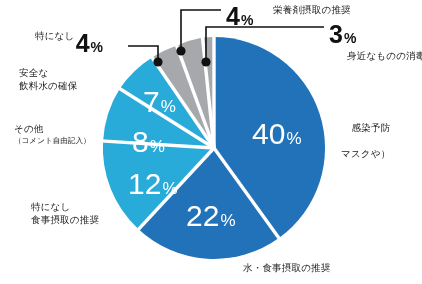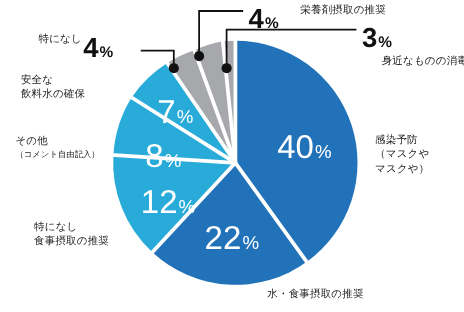--- a/index.html
+++ b/index.html
@@ -46,21 +46,21 @@
     line-height: 1.35;
     color: #1a1a1a;
     white-space: nowrap;
     letter-spacing: 0.2px;
   }
   .cat-label .sub {
     display: block;
     font-size: 7.6px;
     letter-spacing: 0px;
   }
-  .lbl-right { text-align: left; }
+  .lbl-right { text-align: right; }
   .lbl-left  { text-align: left; }
   .lbl-center{ text-align: left; }
 </style>
 </head>
 <body>
 
 <div id="stage">
 
   <svg class="chart" viewBox="0 0 422 284">
 
@@ -134,21 +134,21 @@
         <tspan font-size="25">4</tspan><tspan dx="1" font-size="14">%</tspan>
       </text>
       <text class="pct-outer" x="329" y="43">
         <tspan font-size="25">3</tspan><tspan dx="1" font-size="14">%</tspan>
       </text>
     </g>
   </svg>
 
   <div class="cat-label lbl-right" style="left:341px; top:122px;">
     <span>感染予防</span><br>
-    <span>（マスクや</span><br>
+    <br>
     <span>マスクや）</span>
   </div>
 
   <div class="cat-label lbl-center" style="left:243px; top:262px;">
     <span>水・食事摂取の推奨</span>
   </div>
 
   <div class="cat-label lbl-left" style="left:31px; top:201px;">
     <span>特になし</span><br>
     <span>食事摂取の推奨</span>

